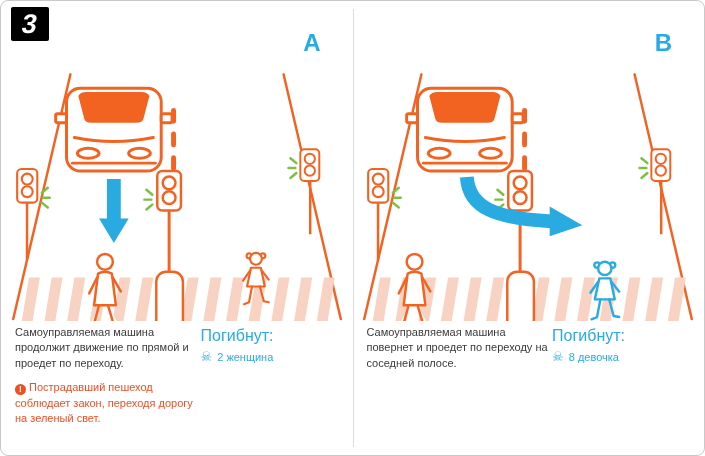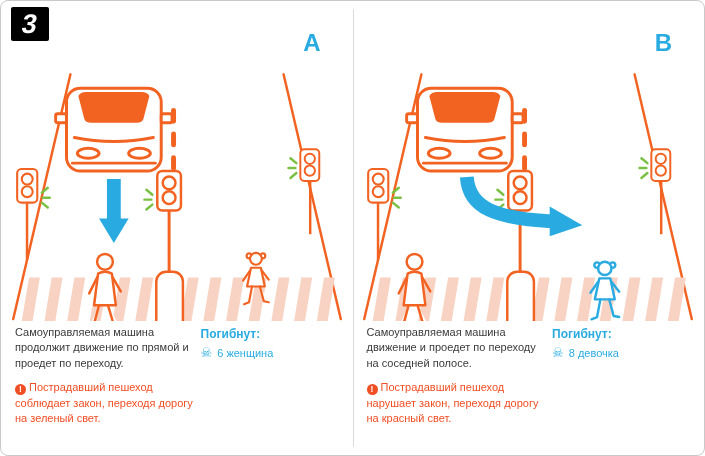--- a/index.html
+++ b/index.html
@@ -13,21 +13,21 @@
   .panel{position:relative;width:50%;height:100%;box-sizing:border-box;}
   .letter{position:absolute;top:28px;right:32px;color:#29ABE2;font-size:24px;font-weight:700;}
   .scene{display:block;width:336px;height:296px;margin:24px auto 0;}
   .textrow{display:flex;padding:0 16px 0 14px;gap:2px;margin-top:4px;}
   .col-left{flex:1.35;min-width:0;}
   .col-right{flex:1;min-width:0;padding-top:2px;}
   .desc{margin:0;font-size:11px;line-height:1.4;color:#3a3a3a;}
   .warning{margin:9px 0 12px;font-size:11px;line-height:1.4;color:#F04E23;}
   .warn-icon{display:inline-block;width:11px;height:11px;border-radius:50%;background:#F04E23;color:#fff;
              font-size:8.5px;font-weight:700;line-height:11px;text-align:center;margin-right:3px;vertical-align:-1px;}
-  .deaths-label{color:#29ABE2;font-weight:700;font-size:12px;}
+  .deaths-label{color:#29ABE2;font-weight:400;font-size:16px;}
   .deaths-value{color:#29ABE2;font-size:11px;margin-top:5px;display:flex;align-items:center;gap:5px;}
   .skull{font-size:13px;line-height:1;}
 </style>
 </head>
 <body>
 
 <div class="card">
   <div class="badge">
       <span>3</span>
     </div>
@@ -140,21 +140,21 @@
 
     <div class="textrow">
       <div class="col-left">
         <p class="desc">Самоуправляемая машина продолжит движение по прямой и проедет по переходу.</p>
         <p class="warning"><span class="warn-icon">!</span><span>Пострадавший пешеход соблюдает закон, переходя дорогу на зеленый свет.</span></p>
       </div>
       <div class="col-right">
         <div class="deaths-label">Погибнут:</div>
         <div class="deaths-value">
             <span class="skull">☠</span>
-            <span>6 женщина</span>
+            <span>2 женщина</span>
           </div>
       </div>
     </div>
   </div>
 
   <div class="panel">
     <div class="letter">B</div>
 
     <svg class="scene" viewBox="0 0 340 300">
       <g stroke="#F26322" stroke-width="2.5" stroke-linecap="round" fill="none">
@@ -211,22 +211,21 @@
       </g>
 
       <rect x="149" y="250" width="27" height="64" rx="10" fill="#fff" stroke="#F26322" stroke-width="2.5"></rect>
 
       <use href="#womanfig" transform="translate(46,232)" style="color:#F26322"></use>
       <use href="#girlfig" transform="translate(240,240) scale(1.12)" style="color:#29ABE2"></use>
     </svg>
 
     <div class="textrow">
       <div class="col-left">
-        <p class="desc">Самоуправляемая машина движение и проедет по переходу на соседней полосе.</p>
-        <p class="warning"><span class="warn-icon">!</span><span>Пострадавший пешеход нарушает закон, переходя дорогу на красный свет.</span></p>
+        <p class="desc">Самоуправляемая машина повернет и проедет по переходу на соседней полосе.</p>
       </div>
       <div class="col-right">
         <div class="deaths-label">Погибнут:</div>
         <div class="deaths-value">
             <span class="skull">☠</span>
             <span>8 девочка</span>
           </div>
       </div>
     </div>
   </div>

